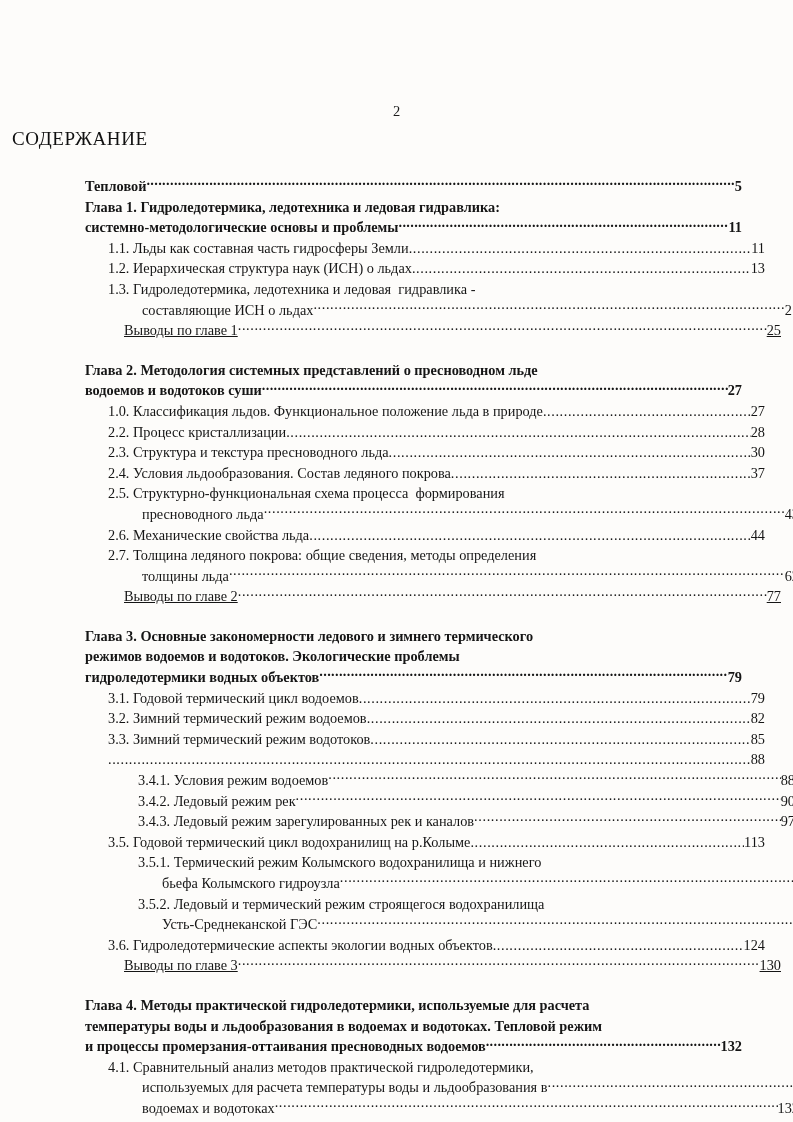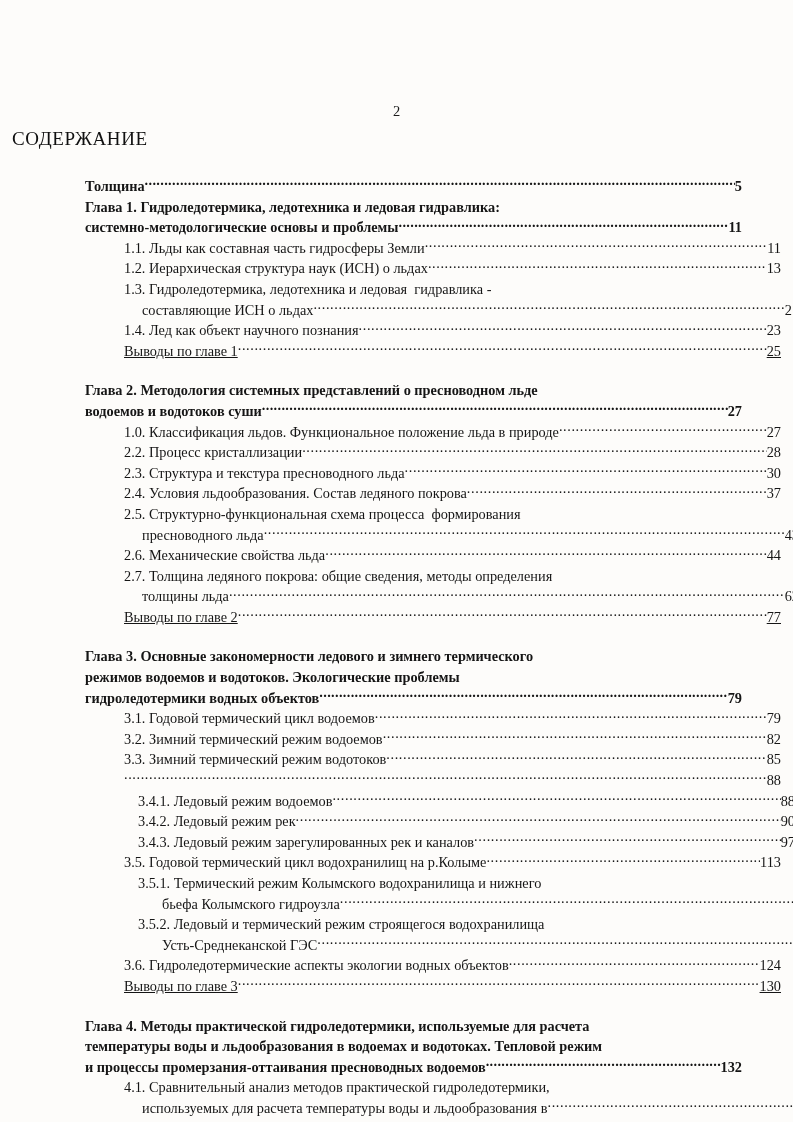--- a/index.html
+++ b/index.html
@@ -95,21 +95,22 @@
     letter-spacing: 0.35px;
     font-weight: bold;
   }
   
   .lvl-chapter-cont {
     font-weight: bold;
     justify-content: flex-end;
   }
   
   .lvl-section {
-    margin-left: 39px;
+    margin-left: 23px;
+    align-items: flex-end;
   }
   .lvl-section-cont {
     margin-left: 57px;
   }
   
   .lvl-subsection {
     margin-left: 53px;
   }
   .lvl-subsection-cont {
     margin-left: 77px;
@@ -126,21 +127,21 @@
 <body>
 
 <div class="page">
 
   <div class="folio">2</div>
 
   <div class="doc-title">СОДЕРЖАНИЕ</div>
 
   <div class="toc" id="toc-container">
       <div class="toc-row lvl-chapter">
-        <span class="title-text">Толщина</span>
+        <span class="title-text">Тепловой</span>
         <span class="leader"></span>
         <span class="pagenum">5</span>
       </div>
       <div class="toc-row lvl-chapter lvl-chapter-cont no-leader">
         <span class="title-text">Глава 1. Гидроледотермика, ледотехника и ледовая гидравлика:</span>
         <span class="leader"></span>
         <span class="pagenum"></span>
       </div>
       <div class="toc-row lvl-chapter">
         <span class="title-text">системно-методологические основы и проблемы</span>
@@ -160,25 +161,20 @@
       <div class="toc-row lvl-section no-leader">
         <span class="title-text">1.3. Гидроледотермика, ледотехника и ледовая  гидравлика -</span>
         <span class="leader"></span>
         <span class="pagenum"></span>
       </div>
       <div class="toc-row lvl-section-cont">
         <span class="title-text">составляющие ИСН о льдах</span>
         <span class="leader"></span>
         <span class="pagenum">21</span>
       </div>
-      <div class="toc-row lvl-section">
-        <span class="title-text">1.4. Лед как объект научного познания</span>
-        <span class="leader"></span>
-        <span class="pagenum">23</span>
-      </div>
       <div class="toc-row lvl-conclusion">
         <span class="title-text">Выводы по главе 1</span>
         <span class="leader"></span>
         <span class="pagenum">25</span>
       </div>
       <div class="block-gap"></div>
       <div class="toc-row lvl-chapter lvl-chapter-cont no-leader">
         <span class="title-text">Глава 2. Методология системных представлений о пресноводном льде</span>
         <span class="leader"></span>
         <span class="pagenum"></span>
@@ -267,21 +263,21 @@
       <div class="toc-row lvl-section">
         <span class="title-text">3.3. Зимний термический режим водотоков</span>
         <span class="leader"></span>
         <span class="pagenum">85</span>
       </div>
       <div class="toc-row lvl-section">
         <span class="leader"></span>
         <span class="pagenum">88</span>
       </div>
       <div class="toc-row lvl-subsection">
-        <span class="title-text">3.4.1. Ледовый режим водоемов</span>
+        <span class="title-text">3.4.1. Условия режим водоемов</span>
         <span class="leader"></span>
         <span class="pagenum">88</span>
       </div>
       <div class="toc-row lvl-subsection">
         <span class="title-text">3.4.2. Ледовый режим рек</span>
         <span class="leader"></span>
         <span class="pagenum">90</span>
       </div>
       <div class="toc-row lvl-subsection">
         <span class="title-text">3.4.3. Ледовый режим зарегулированных рек и каналов</span>

